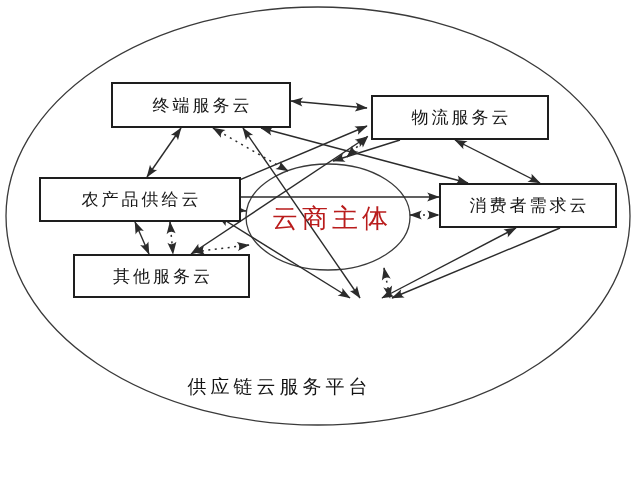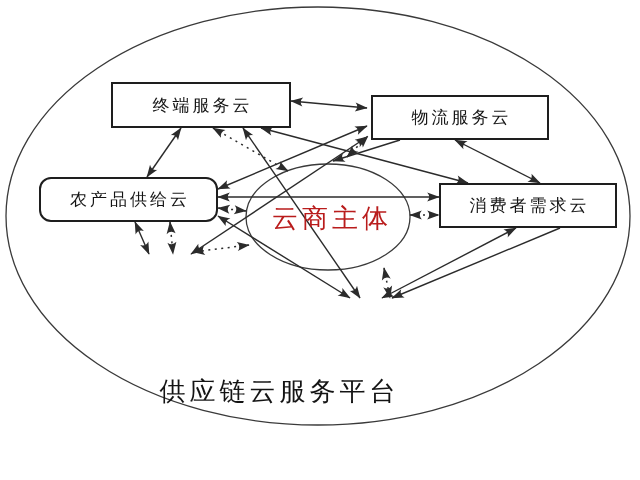--- a/index.html
+++ b/index.html
@@ -13,21 +13,21 @@
     border:2px solid #1e1e1e;display:flex;align-items:center;justify-content:center;
     font-size:17px;letter-spacing:3px;color:#141414;white-space:nowrap;
     text-indent:3px;
   }
   .hub-label{
     position:absolute;transform:translate(-50%,-50%);
     font-size:26px;letter-spacing:4px;color:#b91c1c;white-space:nowrap;text-indent:4px;
   }
   .platform-label{
     position:absolute;left:0;width:559px;text-align:center;
-    font-size:26px;letter-spacing:4px;color:#141414;white-space:nowrap;
+    font-size:19px;letter-spacing:4px;color:#141414;white-space:nowrap;
   }
   .edge-solid{stroke:#2b2b2b;stroke-width:1.4;fill:none;}
   .edge-dotted{stroke:#2b2b2b;stroke-width:1.5;fill:none;stroke-dasharray:2 4.5;}
   .ring{stroke:#3a3a3a;stroke-width:1.3;fill:none;}
 </style>
 </head>
 <body>
 
 <div class="stage">
 
@@ -62,24 +62,27 @@
         <line x1="170" y1="222" x2="173" y2="254" class="edge-dotted" marker-end="url(#ah)" marker-start="url(#ah)"></line>
       </g>
   </svg>
 
   <div class="node" style="left: 111px; top: 82px; width: 180px; height: 46px;">
     <span>终端服务云</span>
   </div>
   <div class="node" style="left: 371px; top: 95px; width: 178px; height: 45px;">
     <span>物流服务云</span>
   </div>
-  <div class="node" style="left: 39px; top: 177px; width: 179px; height: 45px; border-radius: 12px;">
+  <div class="node" style="left: 39px; top: 177px; width: 202px; height: 45px;">
     <span>农产品供给云</span>
   </div>
   <div class="node" style="left: 439px; top: 183px; width: 178px; height: 45px;">
     <span>消费者需求云</span>
+  </div>
+  <div class="node" style="left: 73px; top: 254px; width: 177px; height: 44px;">
+    <span>其他服务云</span>
   </div>
 
   <div class="hub-label" style="left: 330px; top: 218px;">云商主体</div>
 
   <div class="platform-label" style="top: 374px;">供应链云服务平台</div>
 
 </div>
 
 </body></html>

